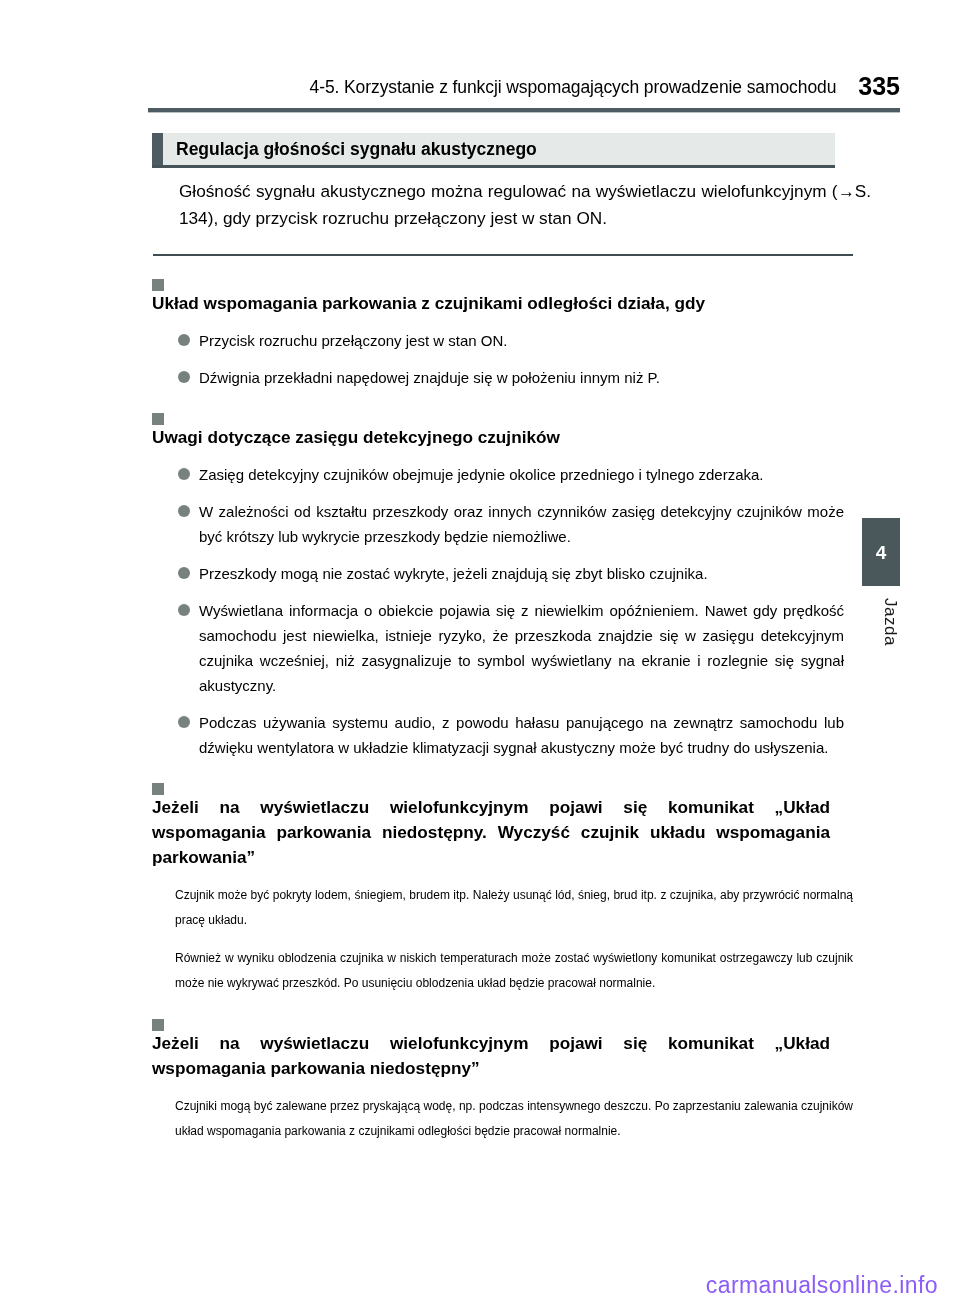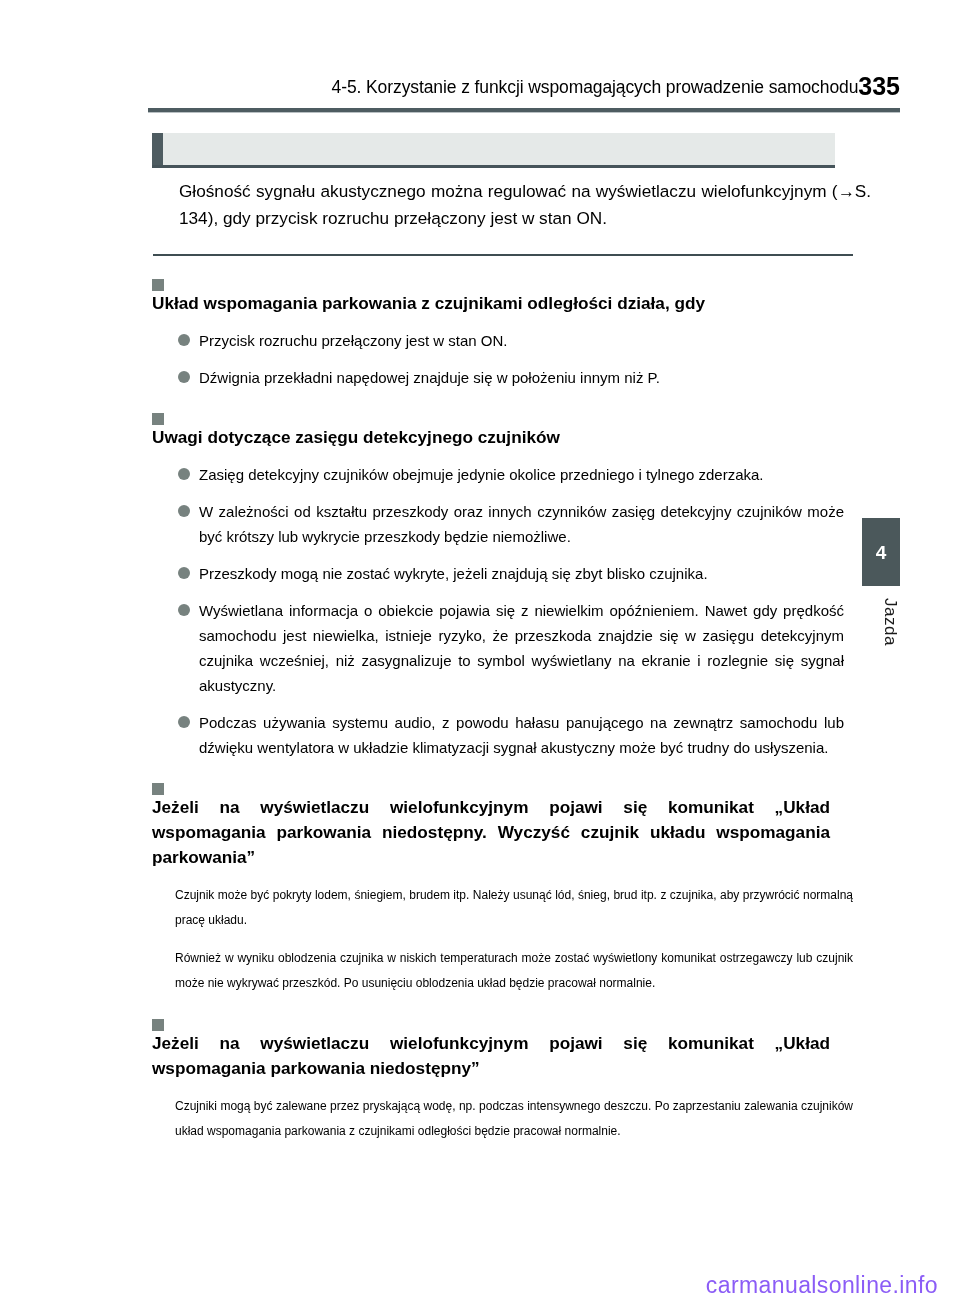--- a/index.html
+++ b/index.html
@@ -36,20 +36,21 @@
   }
   .header-title {
     font-size: 17.5px;
     letter-spacing: -0.1px;
     white-space: nowrap;
     color: #000;
   }
   .header-page {
     font-size: 25px;
     font-weight: bold;
+    margin-left: 22px;
     line-height: 1;
     position: relative;
     top: 2px;
   }
   .header-rule {
     position: absolute;
     left: 148px;
     top: 108px;
     width: 752px;
     height: 4px;
@@ -228,20 +229,21 @@
 
   <div class="header">
     <span class="header-title">4-5. Korzystanie z funkcji wspomagających prowadzenie samochodu</span>
     <span class="header-page">335</span>
   </div>
   <div class="header-rule"></div>
   <div class="header-rule-shadow"></div>
 
   <div class="section-band">
     <div class="section-band-accent"></div>
+    <div class="section-title">Regulacja głośności sygnału akustycznego</div>
   </div>
   <div class="section-band-underline"></div>
 
   <div class="content">
 
     <p class="intro-para">Głośność sygnału akustycznego można regulować na wyświetlaczu wielofunkcyjnym (→S. 134), gdy przycisk rozruchu przełączony jest w stan ON.</p>
 
     <div class="thin-rule"></div>
 
     <div>

